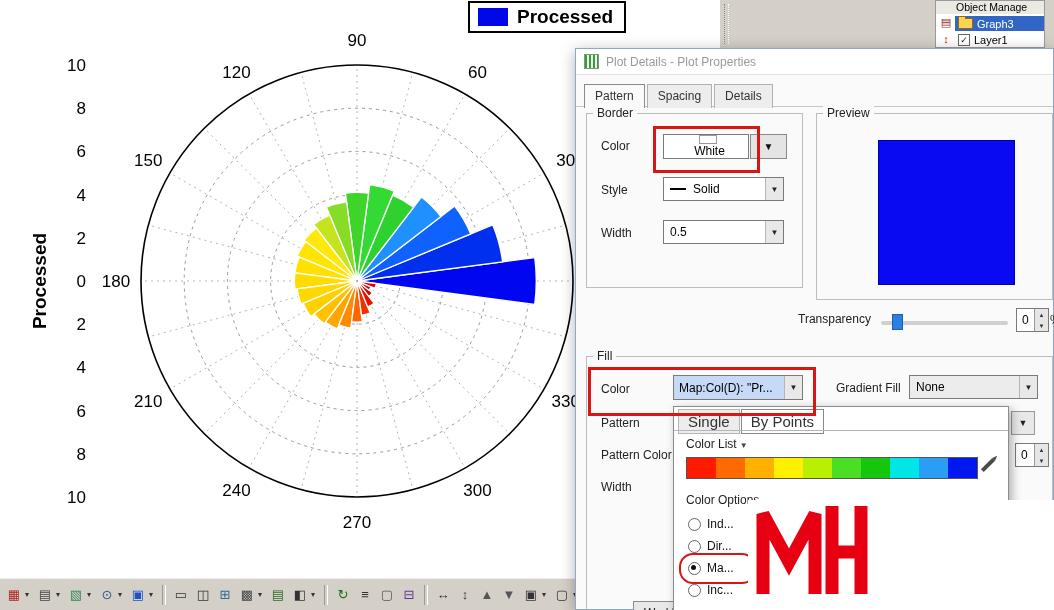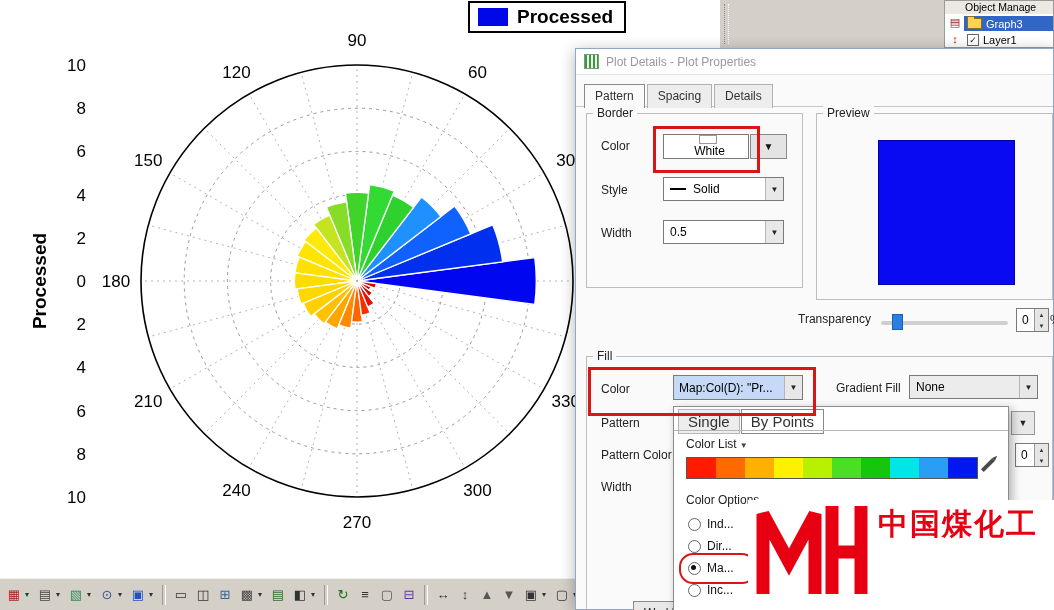--- a/index.html
+++ b/index.html
@@ -9,21 +9,21 @@
   #chart-region{position:absolute;left:0;top:0;width:720px;height:578px;background:#fff;}
   #polar-svg{position:absolute;left:0;top:0;}
   #legend{position:absolute;left:468px;top:1px;width:158px;height:32px;background:#fff;
           border:2px solid #000;display:flex;align-items:center;padding-left:8px;box-sizing:border-box;}
   #legend-swatch{width:30px;height:18px;display:inline-block;}
   #legend-label{margin-left:9px;font-size:19px;font-weight:600;color:#000;}
   
   #topright{position:absolute;left:720px;top:0;width:334px;height:48px;background:#d4d0c8;}
   #topright .grip{position:absolute;left:4px;top:4px;width:3px;height:40px;
                   border-left:1px dotted #8a8a8a;border-right:1px dotted #fff;}
-  #objmgr{position:absolute;right:0;top:0;width:110px;height:48px;background:#fff;
+  #objmgr{position:absolute;right:9px;top:0;width:110px;height:48px;background:#fff;
           border:1px solid #9a9a9a;box-sizing:border-box;font-size:11px;overflow:hidden;}
   #objmgr-title{height:13px;line-height:13px;padding-left:20px;background:#ece9e2;color:#000;
                 font-size:10.5px;white-space:nowrap;}
   #objmgr-icons{position:absolute;left:1px;top:14px;width:18px;display:flex;flex-direction:column;gap:2px;align-items:center;}
   #objmgr-icons .mi{width:15px;height:15px;font-size:11px;line-height:15px;text-align:center;}
   .tree-row{position:absolute;left:19px;height:15px;display:flex;align-items:center;gap:4px;padding:0 3px;white-space:nowrap;}
   #tree-row-1{top:15px;background:#3166c6;color:#fff;width:86px;}
   #tree-row-2{top:31px;color:#000;}
   .folder{width:13px;height:9px;background:#ffd34d;border:1px solid #8a6d1a;border-radius:1px;position:relative;flex:0 0 auto;}
   .folder::before{content:"";position:absolute;left:-1px;top:-3px;width:6px;height:2px;background:#ffd34d;border:1px solid #8a6d1a;border-bottom:none;}
@@ -357,21 +357,20 @@
         <span>Cancel</span>
       </div>
   </div>
 
   <div id="watermark">
     <svg id="wm-logo" width="112" height="88" viewBox="0 0 112 88">
       <path d="M7,88 V8 L33,56 L59,8 V88" fill="none" stroke-width="13" stroke="#e60012"></path>
       <path d="M76,0 V88 M105,0 V88 M76,46 H105" fill="none" stroke-width="13" stroke="#e60012"></path>
     </svg>
     <div id="wm-text">
-      <div id="wm-cn" style="color: rgb(230, 0, 18);">中国煤化工</div>
     </div>
   </div>
 
   <div id="toolbar">
       <div class="tbtn" style="color: rgb(178, 34, 34);">▦</div>
       <div class="tdd">▾</div>
       <div class="tbtn" style="color: rgb(68, 68, 68);">▤</div>
       <div class="tdd">▾</div>
       <div class="tbtn" style="color: rgb(46, 139, 87);">▧</div>
       <div class="tdd">▾</div>

